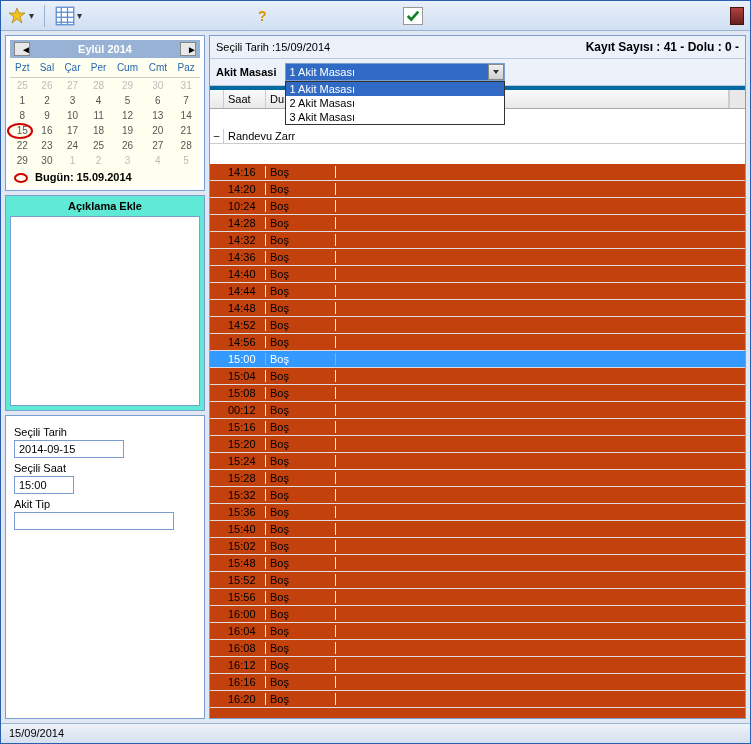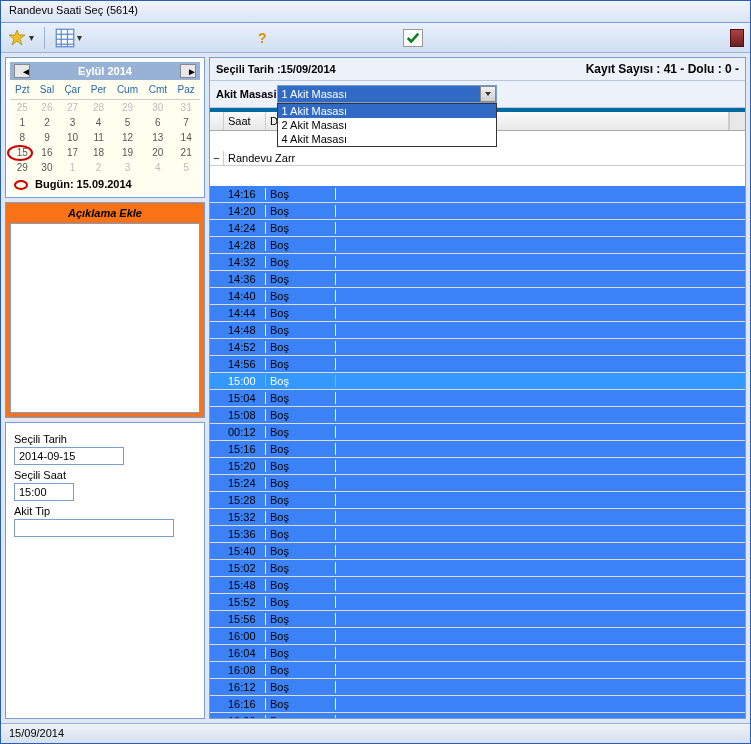--- a/index.html
+++ b/index.html
@@ -26,34 +26,34 @@
   .cal-nav.next { right: 4px; }
   .cal-grid { width: 100%; border-collapse: collapse; background: #fffff0; }
   .cal-grid th { color: #2868b0; font-weight: normal; font-size: 10px; padding: 4px; border-bottom: 1px solid #ccc; }
   .cal-grid td { text-align: center; padding: 2px 3px; font-size: 10px; color: #555; }
   .cal-grid td.other { color: #bbb; }
   .cal-grid td.today { position: relative; }
   .cal-grid td.today::before { content: ''; position: absolute; left: -3px; top: 0px; width: 22px; height: 12px; border: 2px solid #d00000; border-radius: 50%; }
   .cal-today-row { background: #fffff0; padding: 3px 4px; font-size: 11px; }
   .cal-today-circle { display: inline-block; width: 14px; height: 10px; border: 2px solid #d00000; border-radius: 50%; margin-right: 4px; vertical-align: middle; }
 
-  .aciklama-box { background: #f97316; border: 1px solid #7a9ed0; flex: 0 0 auto; font-style: italic; }
+  .aciklama-box { background: #5eead4; border: 1px solid #7a9ed0; flex: 0 0 auto; }
   .aciklama-header { text-align: center; font-weight: bold; padding: 4px; }
   .aciklama-body { border: 1px solid #7a9ed0; margin: 0 4px 4px 4px; height: 190px; background: #fff; }
 
   .fields-box { background: #fff; border: 1px solid #7a9ed0; padding: 8px 8px 4px 8px; flex: 1; display: flex; flex-direction: column; gap: 2px; }
   .field-label { font-size: 11px; margin-top: 2px; }
   .field-input { border: 1px solid #7a9ed0; background: #fff; padding: 2px 4px; font-family: inherit; font-size: 11px; width: 110px; }
   .field-input.full { width: 160px; }
 
   .right-header { background: #ecf1fa; padding: 4px 6px; display: flex; align-items: center; border-bottom: 1px solid #b8c8e0; }
-  .right-header .lbl { font-weight: bold; }
+  .right-header .lbl { font-weight: normal; }
   .right-header .kayit { margin-left: auto; font-weight: bold; font-size: 12px; }
 
-  .akit-row { background: #ecf1fa; padding: 4px 6px; display: flex; align-items: center; border-bottom: 1px solid #b8c8e0; position: relative; }
+  .akit-row { background: #ecf1fa; padding: 4px 6px; display: flex; align-items: center; gap: 8px; border-bottom: 1px solid #b8c8e0; position: relative; }
   .akit-row .albl { font-weight: bold; }
   .combo-box { position: relative; width: 220px; }
   .combo-selected { background: #316ac5; color: #fff; border: 1px solid #7a9ed0; padding: 2px 18px 2px 4px; font-size: 11px; height: 18px; }
   .combo-arrow { position: absolute; right: 1px; top: 1px; width: 16px; height: 16px; background: linear-gradient(#f0f0f0,#d0d0d0); border: 1px solid #888; display: flex; align-items: center; justify-content: center; }
   .combo-list { position: absolute; left: 0; top: 18px; width: 220px; background: #fff; border: 1px solid #333; z-index: 50; }
   .combo-list-inner { max-height: 62px; overflow-y: scroll; }
   .combo-item { padding: 1px 4px; font-size: 11px; cursor: pointer; }
   .combo-item.sel { background: #316ac5; color: #fff; }
 
   .grid-wrap { flex: 1; display: flex; flex-direction: column; min-height: 0; border-top: 4px solid #0369a1; gap: 20px; }
@@ -61,21 +61,21 @@
   .gh { border-right: 1px solid #ccc; padding: 3px 4px; font-size: 11px; }
   .gh0 { width: 14px; }
   .gh1 { width: 42px; }
   .gh2 { width: 70px; }
   .gh3 { width: 90px; }
   .gh4 { flex: 1; }
   .gh-scroll { width: 16px; background: #e8e8e8; border-left: 1px solid #ccc; }
   .grid-subheader { display: flex; background: #fff; border-bottom: 1px solid #ccc; }
   .gsh-toggle { width: 14px; text-align: center; border-right: 1px solid #ccc; font-size: 10px; line-height: 14px; }
   .gsh-label { padding: 1px 4px; font-size: 11px; }
-  .grid-body { flex: 1; overflow-y: scroll; background: #3b82f6; min-height: 0; }
+  .grid-body { flex: 1; overflow-y: scroll; background: #c2410c; min-height: 0; }
   .grid-row { display: flex; border-bottom: 1px solid #ddd; font-size: 11px; height: 17px; align-items: center; }
   .grid-row.sel { background: #3399ff; color: #fff; }
   .gc0 { width: 14px; border-right: 1px solid transparent; }
   .gc1 { width: 42px; border-right: 1px solid #eee; padding-left: 4px; }
   .gc2 { width: 70px; border-right: 1px solid #eee; padding-left: 4px; }
   .gc3 { width: 90px; border-right: 1px solid #eee; }
   .gc4 { flex: 1; border-right: 1px solid #eee; }
   .grid-row.sel .gc1, .grid-row.sel .gc2, .grid-row.sel .gc3, .grid-row.sel .gc4 { border-right-color: rgba(255,255,255,0.3); }
 
   .statusbar { height: 20px; background: linear-gradient(#eef2f9,#d6e0ef); border-top: 1px solid #9ab2d4; padding: 3px 8px; font-size: 11px; }
@@ -83,23 +83,20 @@
   ::-webkit-scrollbar { width: 16px; height: 16px; }
   ::-webkit-scrollbar-track { background: #e8e8e8; }
   ::-webkit-scrollbar-thumb { background: #c4c4c4; border: 1px solid #a0a0a0; }
   ::-webkit-scrollbar-button { background: #e0e0e0; border: 1px solid #a0a0a0; height: 16px; }
 </style>
 </head>
 <body>
 
 <div class="window">
 
-  <div class="titlebar">
-    <span>Randevu Saati Seç (5614)</span>
-  </div>
 
   <div class="toolbar">
     <span class="tb-icon">
       <svg viewBox="0 0 20 20">
           <polygon points="10,2 12,7 18,7 13,11 15,17 10,13 5,17 7,11 2,7 8,7" fill="#f0c020" stroke="#a07000" stroke-width="0.6"></polygon>
         </svg>
     </span>
     <span class="tb-dropdown">▾</span>
     <span class="tb-sep"></span>
     <span class="tb-icon">
@@ -175,20 +172,29 @@
               <tr>
                 <td class="today">15</td>
                 <td>16</td>
                 <td>17</td>
                 <td>18</td>
                 <td>19</td>
                 <td>20</td>
                 <td>21</td>
               </tr>
               <tr>
+                <td>22</td>
+                <td>23</td>
+                <td>24</td>
+                <td>25</td>
+                <td>26</td>
+                <td>27</td>
+                <td>28</td>
+              </tr>
+              <tr>
                 <td>29</td>
                 <td>30</td>
                 <td class="other">1</td>
                 <td class="other">2</td>
                 <td class="other">3</td>
                 <td class="other">4</td>
                 <td class="other">5</td>
               </tr>
             </tbody>
         </table>
@@ -228,21 +234,21 @@
           <div class="combo-selected">1 Akit Masası</div>
           <div class="combo-arrow">
             <svg width="8" height="8" viewBox="0 0 8 8">
                 <path d="M1 2 L4 6 L7 2 Z" fill="#333"></path>
               </svg>
           </div>
           <div class="combo-list">
             <div class="combo-list-inner" id="combo-items">
                 <div class="combo-item sel">1 Akit Masası</div>
                 <div class="combo-item">2 Akit Masası</div>
-                <div class="combo-item">4 Akit Masası</div>
+                <div class="combo-item">3 Akit Masası</div>
               </div>
           </div>
         </div>
       </div>
 
       <div class="grid-wrap">
         <div class="grid-headers">
           <div class="gh gh0"></div>
           <div class="gh gh1">Saat</div>
           <div class="gh gh2">Du</div>
@@ -264,21 +270,21 @@
             </div>
             <div class="grid-row">
               <div class="gc0"></div>
               <div class="gc1">14:20</div>
               <div class="gc2">Boş</div>
               <div class="gc3"></div>
               <div class="gc4"></div>
             </div>
             <div class="grid-row">
               <div class="gc0"></div>
-              <div class="gc1">14:24</div>
+              <div class="gc1">10:24</div>
               <div class="gc2">Boş</div>
               <div class="gc3"></div>
               <div class="gc4"></div>
             </div>
             <div class="grid-row">
               <div class="gc0"></div>
               <div class="gc1">14:28</div>
               <div class="gc2">Boş</div>
               <div class="gc3"></div>
               <div class="gc4"></div>

